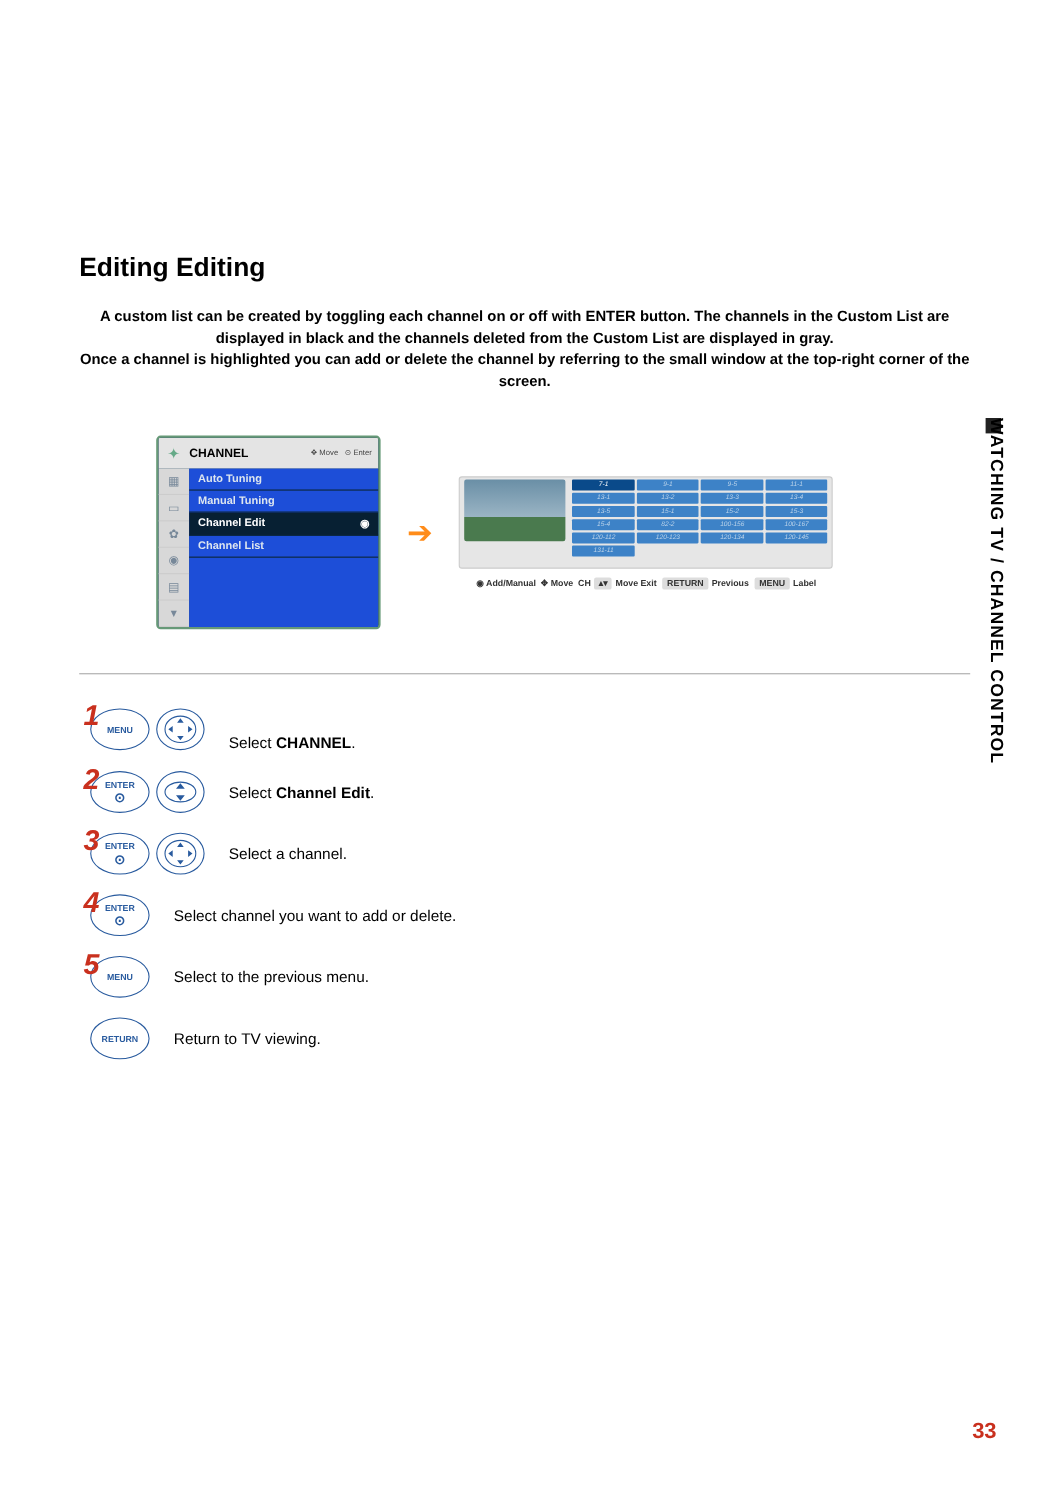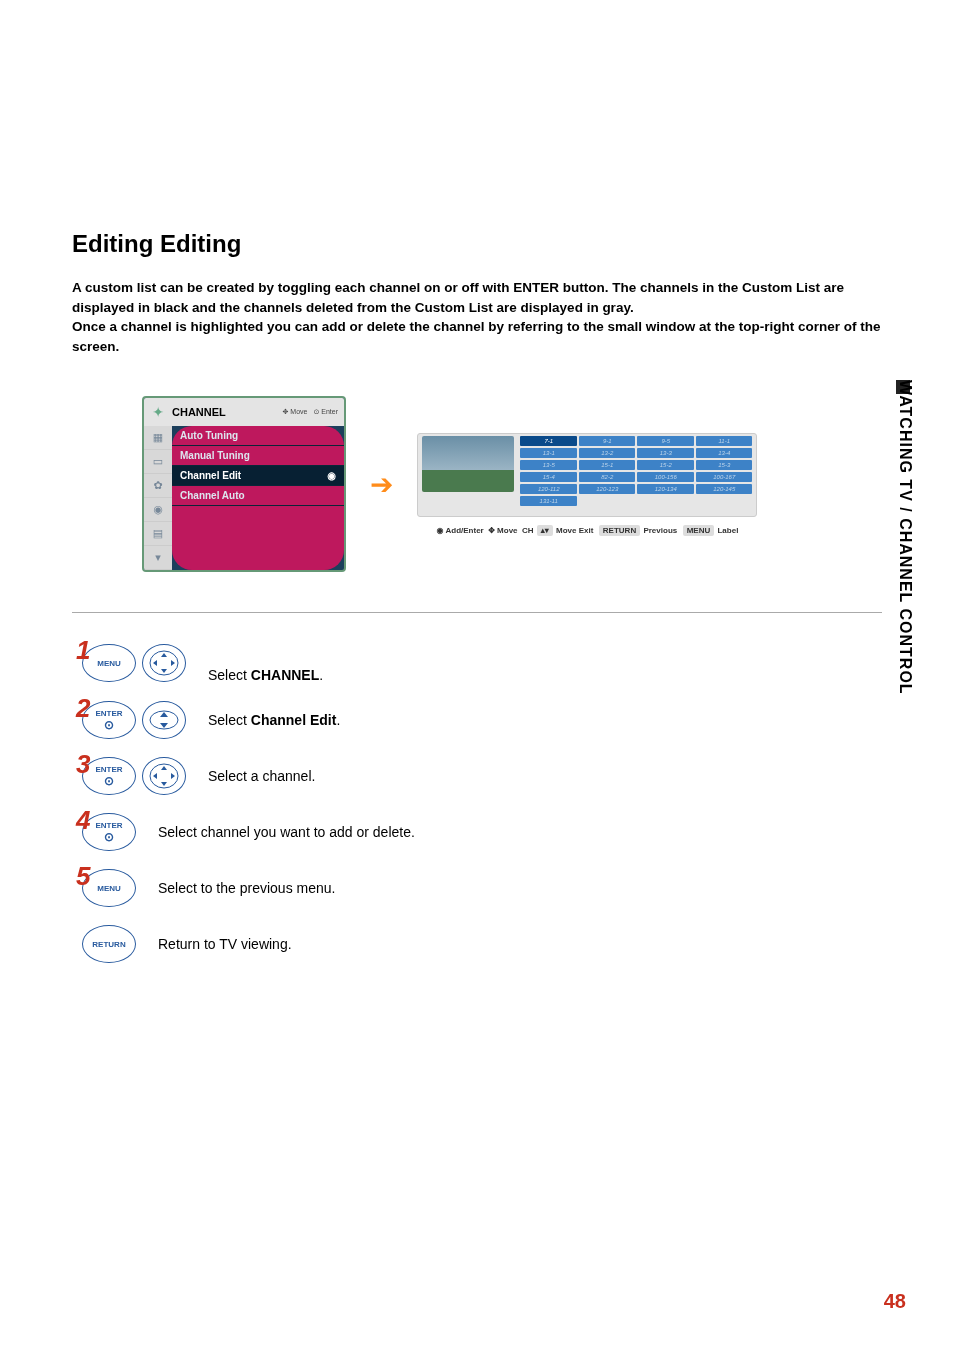--- a/index.html
+++ b/index.html
@@ -97,23 +97,22 @@
     height: 24px;
     border-bottom: 1px solid #ccc;
     display: flex;
     align-items: center;
     justify-content: center;
     font-size: 11px;
     color: #789;
   }
   .menu-items {
     flex: 1;
-    background: #be185d;
+    background: #1d4ed8;
     color: #dde6ef;
-    border-radius: 20px;
   }
   .menu-items .mitem {
     font-size: 10px;
     font-weight: bold;
     padding: 4px 8px;
     border-bottom: 1px solid #0a2538;
   }
   .menu-items .mitem.sel {
     background: #072033;
     color: #fff;
@@ -289,21 +288,21 @@
   }
 </style>
 </head>
 <body>
 
 <div class="page">
   <div class="side-marker"></div>
   <div class="side-label">WATCHING TV / CHANNEL CONTROL</div>
 
   <h1 class="title">Editing Editing</h1>
-  <p class="intro" style="white-space:pre-line;">A custom list can be created by toggling each channel on or off with ENTER button. The channels in the Custom List are displayed in black and the channels deleted from the Custom List are displayed in gray.
+  <p class="intro" style="white-space:pre-line;text-align:center;">A custom list can be created by toggling each channel on or off with ENTER button. The channels in the Custom List are displayed in black and the channels deleted from the Custom List are displayed in gray.
 Once a channel is highlighted you can add or delete the channel by referring to the small window at the top-right corner of the screen.</p>
 
   <div class="row-figures">
 
     <div class="menu-mock">
       <div class="menu-header">
         <div class="micon">✦</div>
         <div class="mtitle">CHANNEL</div>
         <div class="mhint">✥ <span>Move</span></div>
         <div class="mhint">⊙ <span>Enter</span></div>
@@ -317,21 +316,21 @@
           <div class="mi">▤</div>
           <div class="mi">▾</div>
         </div>
         <div class="menu-items">
           <div class="mitem">Auto Tuning</div>
           <div class="mitem">Manual Tuning</div>
           <div class="mitem sel">
               <span>Channel Edit</span>
               <span>◉</span>
             </div>
-          <div class="mitem">Channel Auto</div>
+          <div class="mitem">Channel List</div>
           <div class="spacer"></div>
         </div>
       </div>
     </div>
 
     <div class="arrow">➔</div>
 
     <div class="chan-mock">
       <div class="chan-top">
         <div class="chan-body">
@@ -358,21 +357,21 @@
               <div class="cell">120-134</div>
               <div class="cell">120-145</div>
               <div class="cell">131-11</div>
               <div class="cell empty"></div>
               <div class="cell empty"></div>
               <div class="cell empty"></div>
             </div>
         </div>
       </div>
       <div class="chan-footer">
-        ◉ <span>Add/Enter</span>&nbsp; ✥ <span>Move</span>&nbsp; <span>CH</span> <span class="kb">▴▾</span> <span>Move Exit</span>&nbsp; <span class="kb">RETURN</span> <span>Previous</span>&nbsp; <span class="kb">MENU</span> <span>Label</span>
+        ◉ <span>Add/Manual</span>&nbsp; ✥ <span>Move</span>&nbsp; <span>CH</span> <span class="kb">▴▾</span> <span>Move Exit</span>&nbsp; <span class="kb">RETURN</span> <span>Previous</span>&nbsp; <span class="kb">MENU</span> <span>Label</span>
       </div>
     </div>
   </div>
 
   <hr class="sep">
 
   <div class="steps" id="steps">
       <div class="step">
         <div class="stepnum">1</div>
         <div class="buttons">
@@ -443,13 +442,13 @@
         <div class="buttons">
           <div class="btn-oval">
             <span>RETURN</span>
           </div>
         </div>
         <div class="step-text" style="max-width: 260px; text-align: right;"><span>Return to TV viewing.</span><span></span></div>
       </div>
     </div>
 </div>
 
-<div class="page-num">48</div>
+<div class="page-num">33</div>
 
 </body></html>

